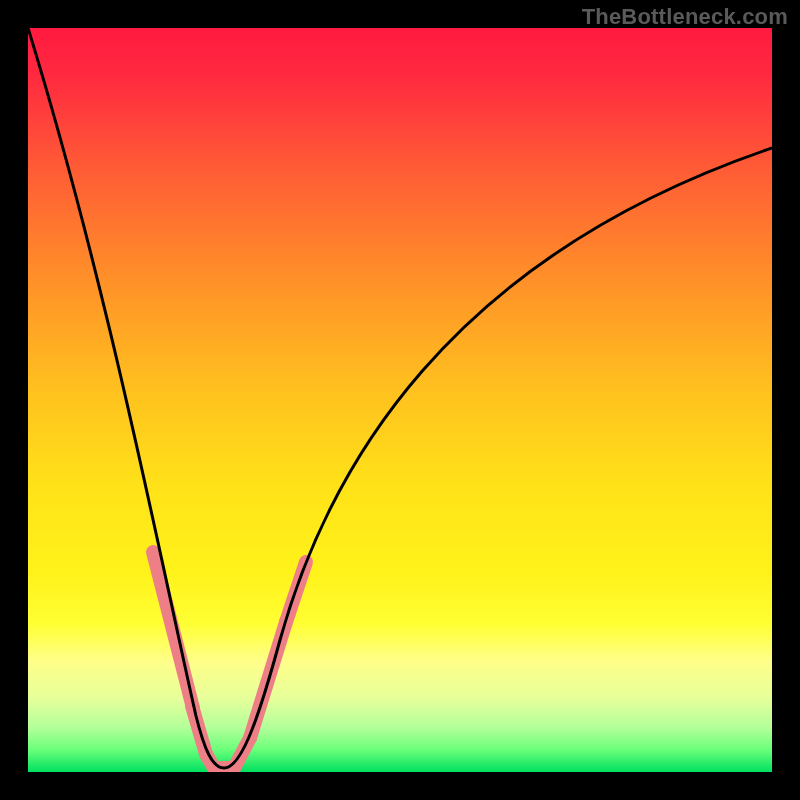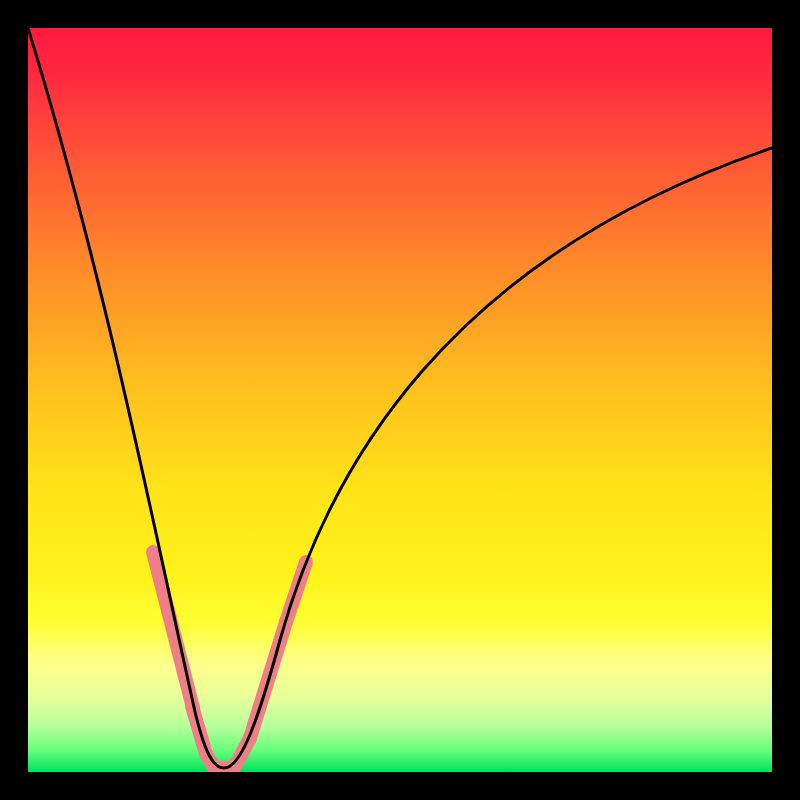--- a/index.html
+++ b/index.html
@@ -41,20 +41,21 @@
   svg.curve {
     position: absolute;
     inset: 0;
   }
 </style>
 </head>
 <body>
 
 <div class="frame">
 
+  <div class="watermark">TheBottleneck.com</div>
 
   <div class="plot-area">
 
     <svg class="gradient" viewBox="0 0 744 744" preserveAspectRatio="none">
       <defs>
         <linearGradient id="bg-grad" x1="0" y1="0" x2="0" y2="1">
             <stop offset="0%" stop-color="#ff1a3f"></stop>
             <stop offset="6%" stop-color="#ff2840"></stop>
             <stop offset="18%" stop-color="#ff5836"></stop>
             <stop offset="32%" stop-color="#ff8a2a"></stop>

